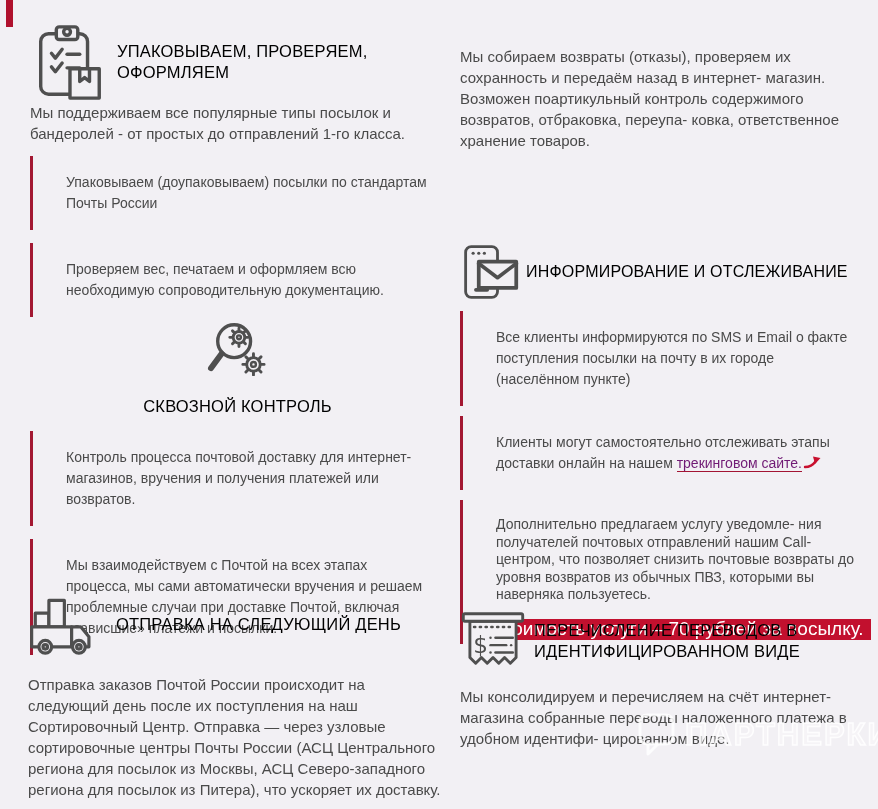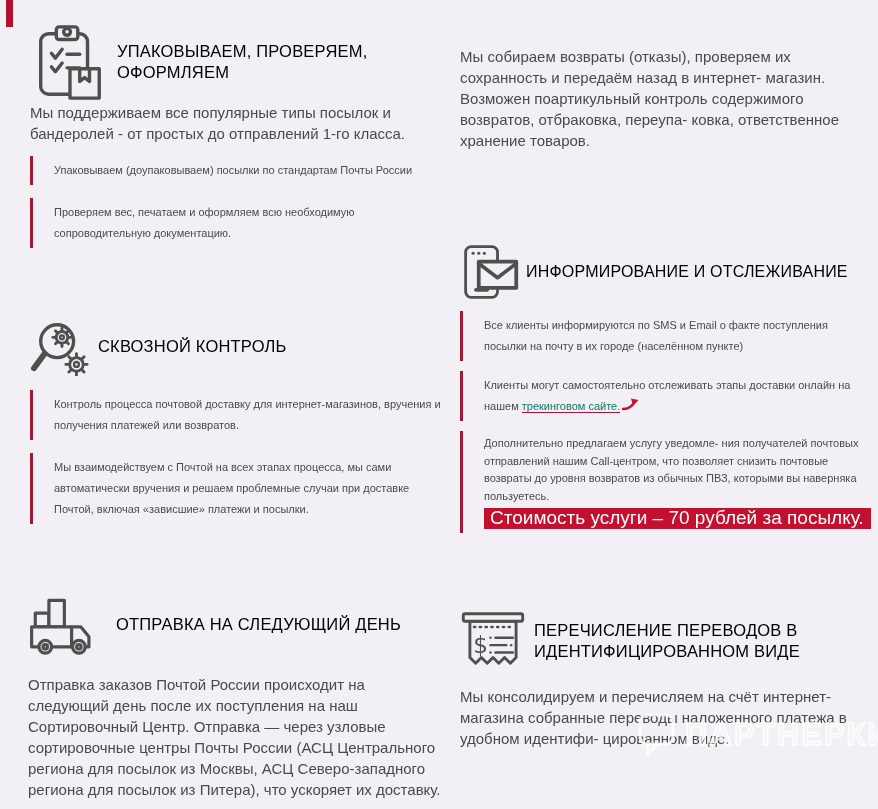--- a/index.html
+++ b/index.html
@@ -17,29 +17,29 @@
   }
   h2.nowrap { white-space:nowrap; }
   p.body { margin:0; font-size:15px; line-height:21px; }
   .intro { margin-top:14px; }
   .bullets { margin-top:12px; }
   .bullet {
     border-left:3.5px solid #a31832;
     padding:4px 0 4px 21px;
   }
   .bullet + .bullet { margin-top:13px; }
-  .bullet p { margin:0; font-size:11px; line-height:21px; }
+  .bullet p { margin:12px; font-size:14px; line-height:21px; }
   .bullet p.tight { line-height:17.5px; }
   .hl {
     display:inline-block; margin-top:3px;
     background:#c2102e; color:#ffffff;
     font-size:19px; line-height:18px; padding:1px 7px 2px 6px;
   }
   a.track {
-    color:#0f766e; text-decoration:none; cursor:pointer;
+    color:#701a75; text-decoration:none; cursor:pointer;
     border-bottom:1.5px solid #a31433;
   }
   .arrow-icon { display:inline-block; vertical-align:-1px; margin-left:1px; line-height:0; }
   .corner-mark { position:absolute; left:6px; top:0; width:7px; height:27px; background:#b0112d; }
   .watermark {
     position:absolute; left:638px; top:713px; pointer-events:none;
     display:flex; align-items:flex-start; gap:9px;
   }
   .wm-text {
     font-size:31px; font-weight:bold; letter-spacing:2px; margin-top:4px;
@@ -74,21 +74,21 @@
     <div class="bullet">
       <p>Упаковываем (доупаковываем) посылки по стандартам Почты России</p>
     </div>
     <div class="bullet">
       <p>Проверяем вес, печатаем и оформляем всю необходимую сопроводительную документацию.</p>
     </div>
   </div>
 </section>
 
 <section class="svc" style="left:30px; top:318px; width:415px;">
-  <div class="head" style="gap:6px;">
+  <div class="head" style="gap:20px;flex-direction:column;">
     <span class="icon">
       <svg width="62" height="58" viewBox="0 0 64 60" fill="none" stroke="#4f4f4f" stroke-width="3.5" stroke-linecap="round" stroke-linejoin="round">
         <path stroke-width="3" d="M39,20 h3.5 M33,26 v3.5 M27,20 h-3.5 M33,14 v-3.5 M37.2,24.2 l2.5,2.5 M28.8,24.2 l-2.5,2.5 M28.8,15.8 l-2.5,-2.5 M37.2,15.8 l2.5,-2.5"></path>
         <circle cx="33" cy="20" r="6" stroke-width="3" fill="#f2f0f4"></circle>
         <circle cx="33" cy="20" r="2" stroke-width="2.5"></circle>
         <circle cx="28" cy="24" r="17"></circle>
         <line x1="15" y1="37" x2="4" y2="52" stroke-width="6"></line>
         <path stroke-width="3" d="M55,48 h4 M48,55 v4 M41,48 h-4 M48,41 v-4 M53,53 l2.8,2.8 M43,53 l-2.8,2.8 M43,43 l-2.8,-2.8 M53,43 l2.8,-2.8"></path>
         <circle cx="48" cy="48" r="7" stroke-width="3" fill="#f2f0f4"></circle>
         <circle cx="48" cy="48" r="2.5" stroke-width="2.5"></circle>

